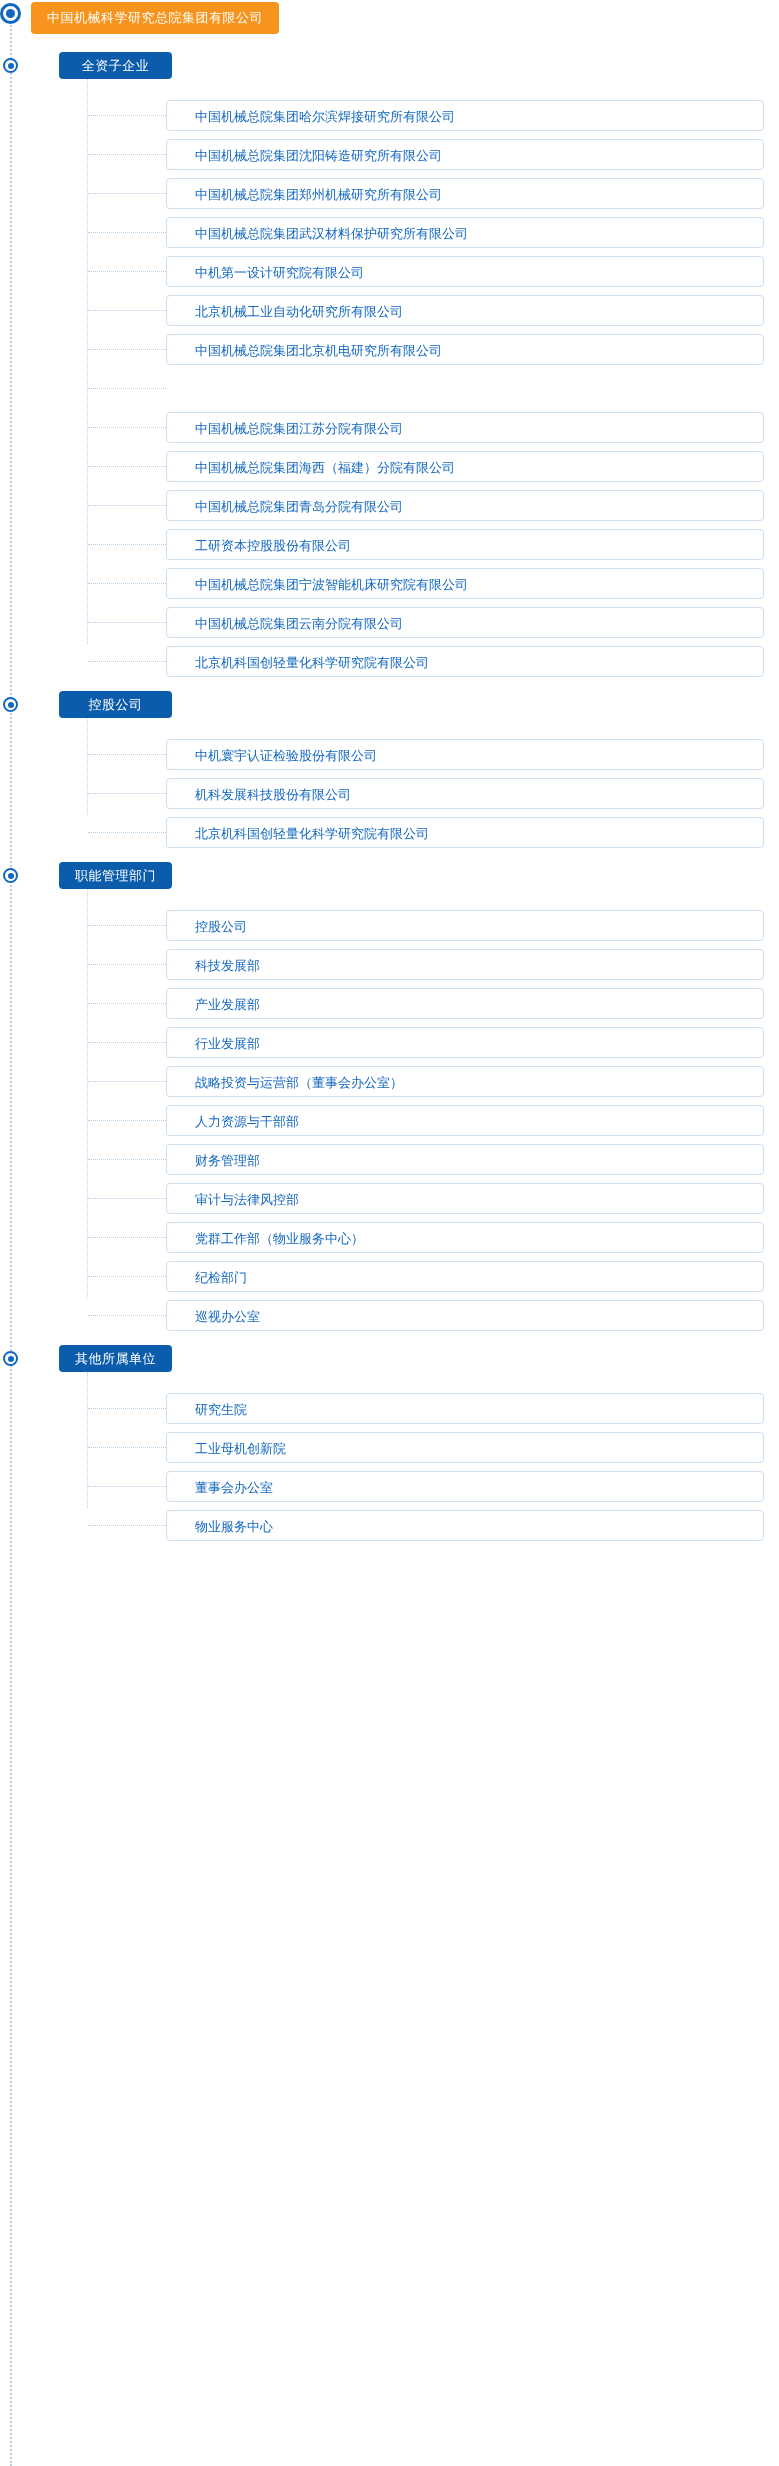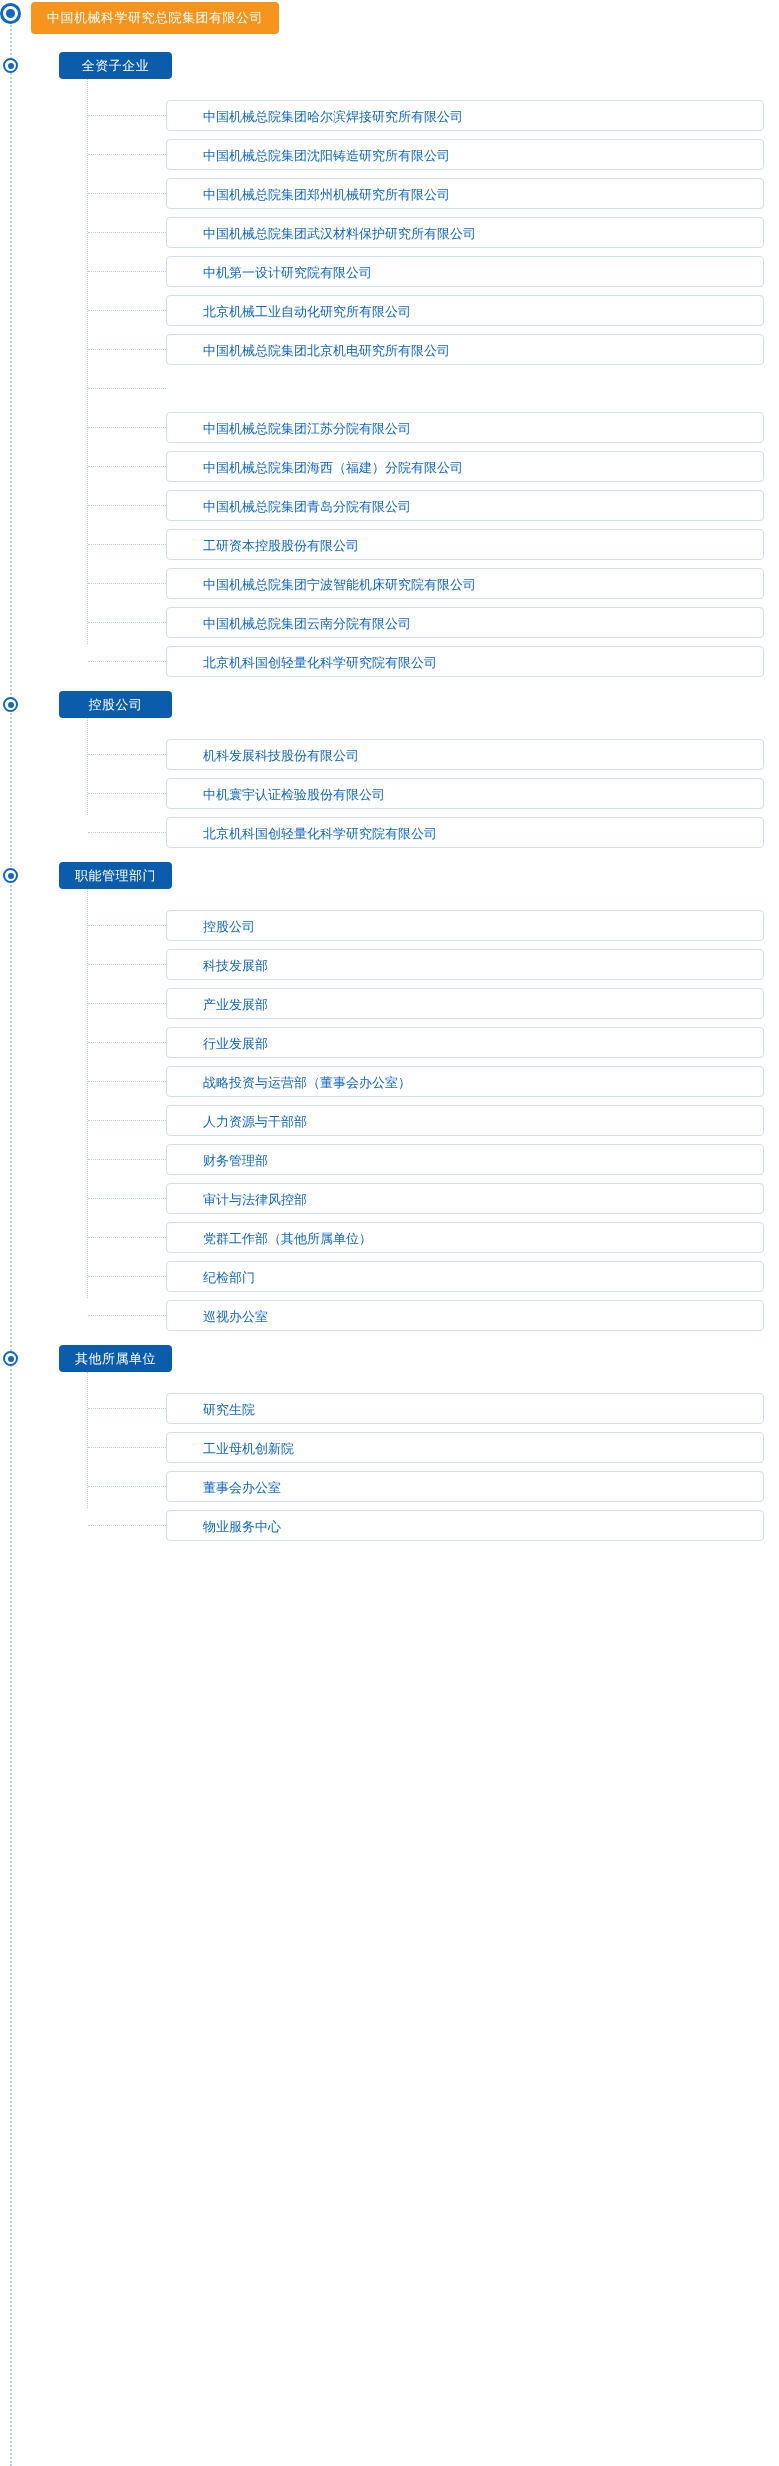--- a/index.html
+++ b/index.html
@@ -134,21 +134,21 @@
     right:15px;
     top:4px;
     height:31px;
     line-height:31px;
     box-sizing:border-box;
     border:1px solid #cddff0;
     border-radius:4px;
     background:#ffffff;
     color:#1267c0;
     font-size:13px;
-    padding-left:36px;
+    padding-left:28px;
     white-space:nowrap;
     overflow:hidden;
     text-overflow:ellipsis;
     z-index:2;
   }
 </style>
 </head>
 <body>
 
 <div id="tree">
@@ -231,25 +231,25 @@
       </div>
       <div class="section">
         <div class="sec-head-row">
           <span class="ring" style="top: 16px;"></span>
           <div class="sec-pill">控股公司</div>
           <div class="sec-spine" style="height: 97px;"></div>
         </div>
         <div class="kids">
           <div class="kid">
             <div class="kid-connector"></div>
+            <div class="kid-box">中机寰宇认证检验股份有限公司</div>
+          </div>
+          <div class="kid">
+            <div class="kid-connector"></div>
             <div class="kid-box">机科发展科技股份有限公司</div>
-          </div>
-          <div class="kid">
-            <div class="kid-connector"></div>
-            <div class="kid-box">中机寰宇认证检验股份有限公司</div>
           </div>
           <div class="kid">
             <div class="kid-connector"></div>
             <div class="kid-box">北京机科国创轻量化科学研究院有限公司</div>
           </div>
         </div>
       </div>
       <div class="section">
         <div class="sec-head-row">
           <span class="ring" style="top: 16px;"></span>
@@ -284,21 +284,21 @@
           <div class="kid">
             <div class="kid-connector"></div>
             <div class="kid-box">财务管理部</div>
           </div>
           <div class="kid">
             <div class="kid-connector"></div>
             <div class="kid-box">审计与法律风控部</div>
           </div>
           <div class="kid">
             <div class="kid-connector"></div>
-            <div class="kid-box">党群工作部（其他所属单位）</div>
+            <div class="kid-box">党群工作部（物业服务中心）</div>
           </div>
           <div class="kid">
             <div class="kid-connector"></div>
             <div class="kid-box">纪检部门</div>
           </div>
           <div class="kid">
             <div class="kid-connector"></div>
             <div class="kid-box">巡视办公室</div>
           </div>
         </div>

